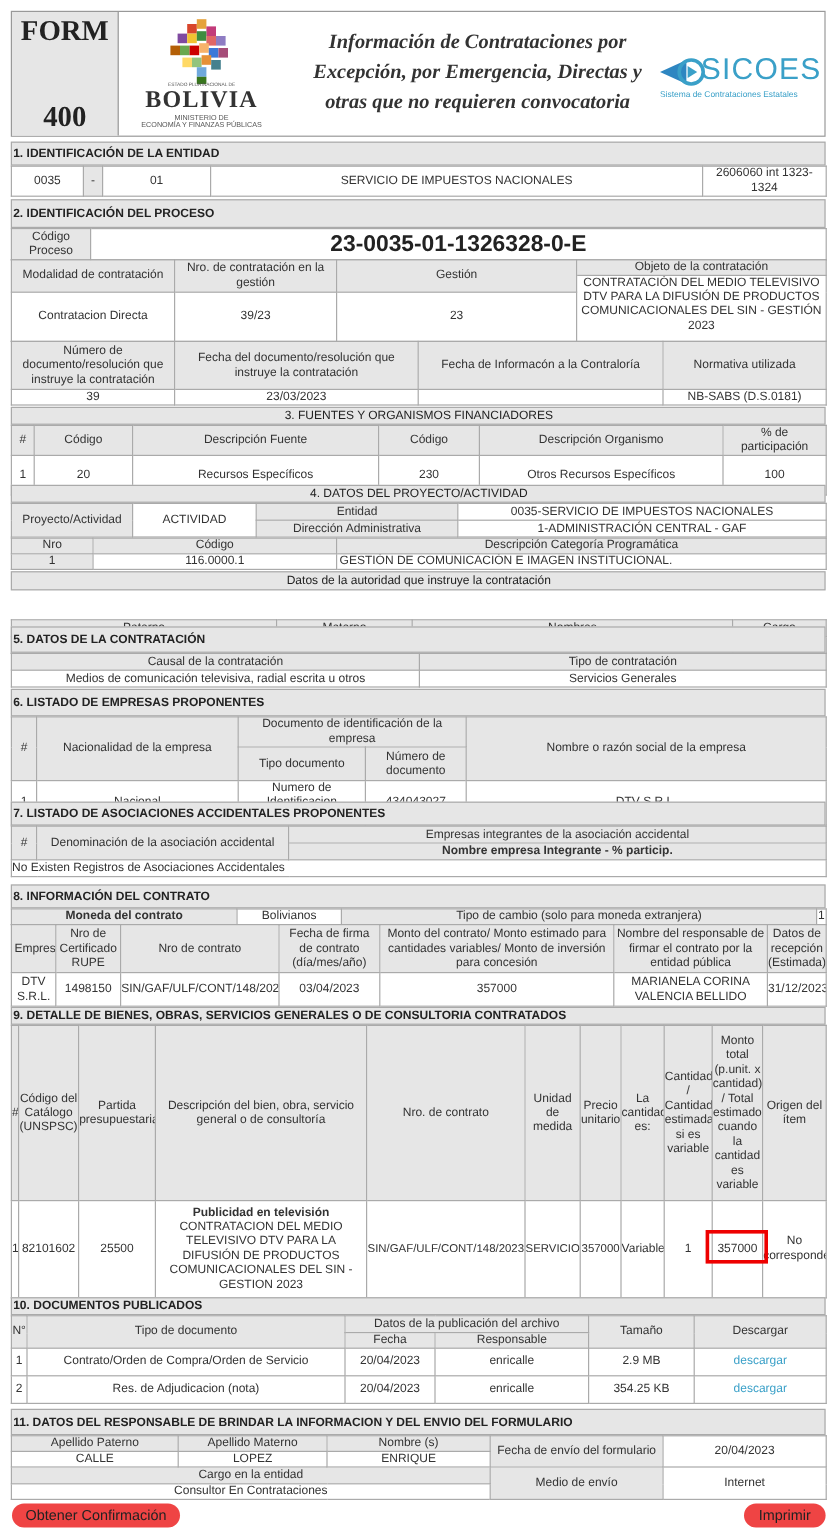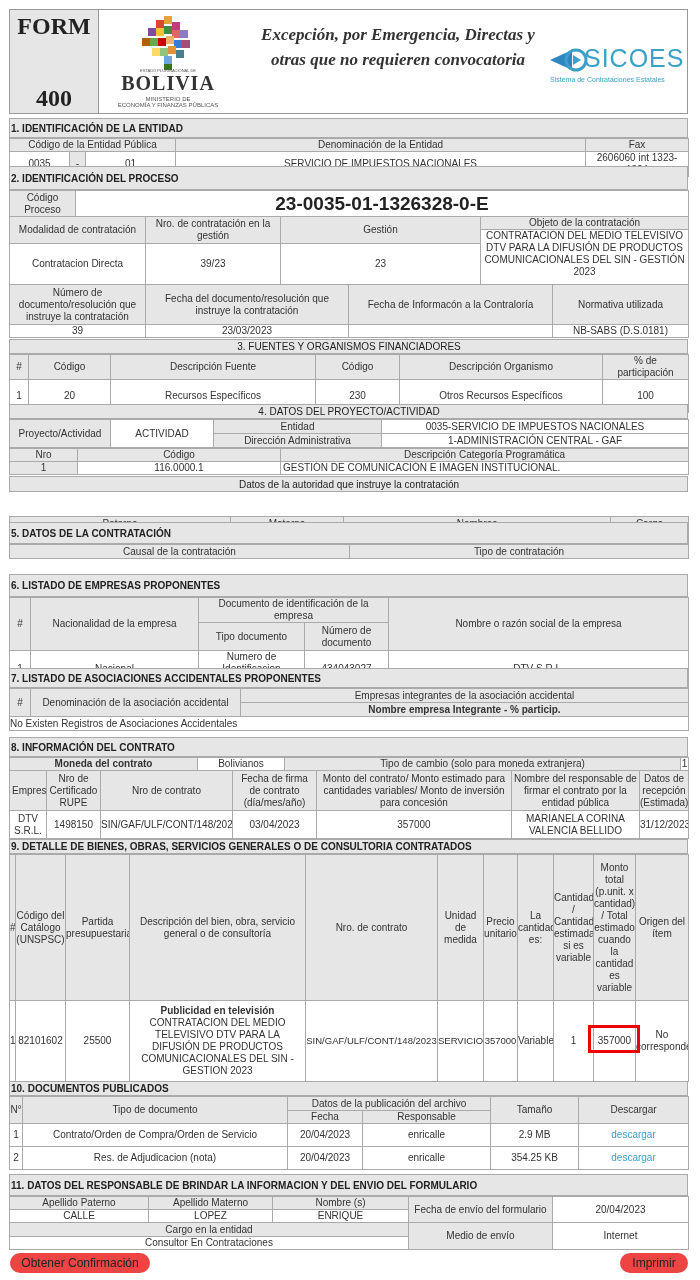--- a/index.html
+++ b/index.html
@@ -55,20 +55,21 @@
         <rect x="22" y="40" width="8" height="8" fill="#6fa8dc"></rect>
         <rect x="22" y="48" width="8" height="6" fill="#38761d"></rect>
       </g>
     </svg>
     <div style="position:absolute;left:0;top:58px;width:140px;text-align:center;font-size:4px;color:#555;">ESTADO PLURINACIONAL DE</div>
     <div style="position:absolute;left:0;top:62px;width:140px;text-align:center;font-family:'Liberation Serif',serif;font-weight:bold;font-size:20px;color:#333;letter-spacing:1px;">BOLIVIA</div>
     <div style="position:absolute;left:0;top:86px;width:140px;text-align:center;font-size:6px;color:#555;line-height:6px;">MINISTERIO DE</div>
     <div style="position:absolute;left:-6px;top:92px;width:152px;text-align:center;font-size:6px;color:#555;line-height:6px;white-space:nowrap;">ECONOMÍA Y FINANZAS PÚBLICAS</div>
   </div>
   <div class="title">
+    <div>Información de Contrataciones por</div>
     <div>Excepción, por Emergencia, Directas y</div>
     <div>otras que no requieren convocatoria</div>
   </div>
   <div class="sicoes">
     <svg width="40" height="30" style="position:absolute;left:4px;top:4px;">
       <polygon points="0,14 22,4 22,24" fill="#2e86c1"></polygon>
       <circle cx="26" cy="14" r="10" fill="none" stroke="#3aa0c8" stroke-width="3"></circle>
       <polygon points="23,9 31,14 23,19" fill="#3aa0c8"></polygon>
     </svg>
     <div style="position:absolute;left:38px;top:2px;font-size:25px;color:#3aa0c8;letter-spacing:1px;">SICOES</div>
@@ -79,25 +80,20 @@
 <div class="sec" style="top:118px;height:20px;">1. IDENTIFICACIÓN DE LA ENTIDAD</div>
 <table style="top:138px;">
   <colgroup>
       <col style="width:60px">
       <col style="width:16px">
       <col style="width:90px">
       <col style="width:410px">
       <col style="width:103px">
     </colgroup>
   <tbody>
-      <tr style="height:13px">
-    <td class="g" colspan="3">Código de la Entidad Pública</td>
-    <td class="g">Denominación de la Entidad</td>
-    <td class="g">Fax</td>
-  </tr>
   <tr style="height:13px">
     <td class="w">0035</td>
     <td class="g">-</td>
     <td class="w">01</td>
     <td class="w">SERVICIO DE IMPUESTOS NACIONALES</td>
     <td class="w">2606060 int 1323-1324</td>
   </tr>
 </tbody>
   </table>
 
@@ -258,20 +254,24 @@
 <div class="sec" style="top:522px;height:22px;">5. DATOS DE LA CONTRATACIÓN</div>
 <table style="top:544px;">
   <colgroup>
       <col style="width:340px">
       <col style="width:339px">
     </colgroup>
   <tbody>
       <tr style="height:14px">
     <td class="g">Causal de la contratación</td>
     <td class="g">Tipo de contratación</td>
+  </tr>
+  <tr style="height:14px">
+    <td class="w">Medios de comunicación televisiva, radial escrita u otros</td>
+    <td class="w">Servicios Generales</td>
   </tr>
 </tbody>
   </table>
 
 <div class="sec" style="top:574px;height:23px;">6. LISTADO DE EMPRESAS PROPONENTES</div>
 <table style="top:597px;">
   <colgroup>
       <col style="width:21px">
       <col style="width:168px">
       <col style="width:106px">

